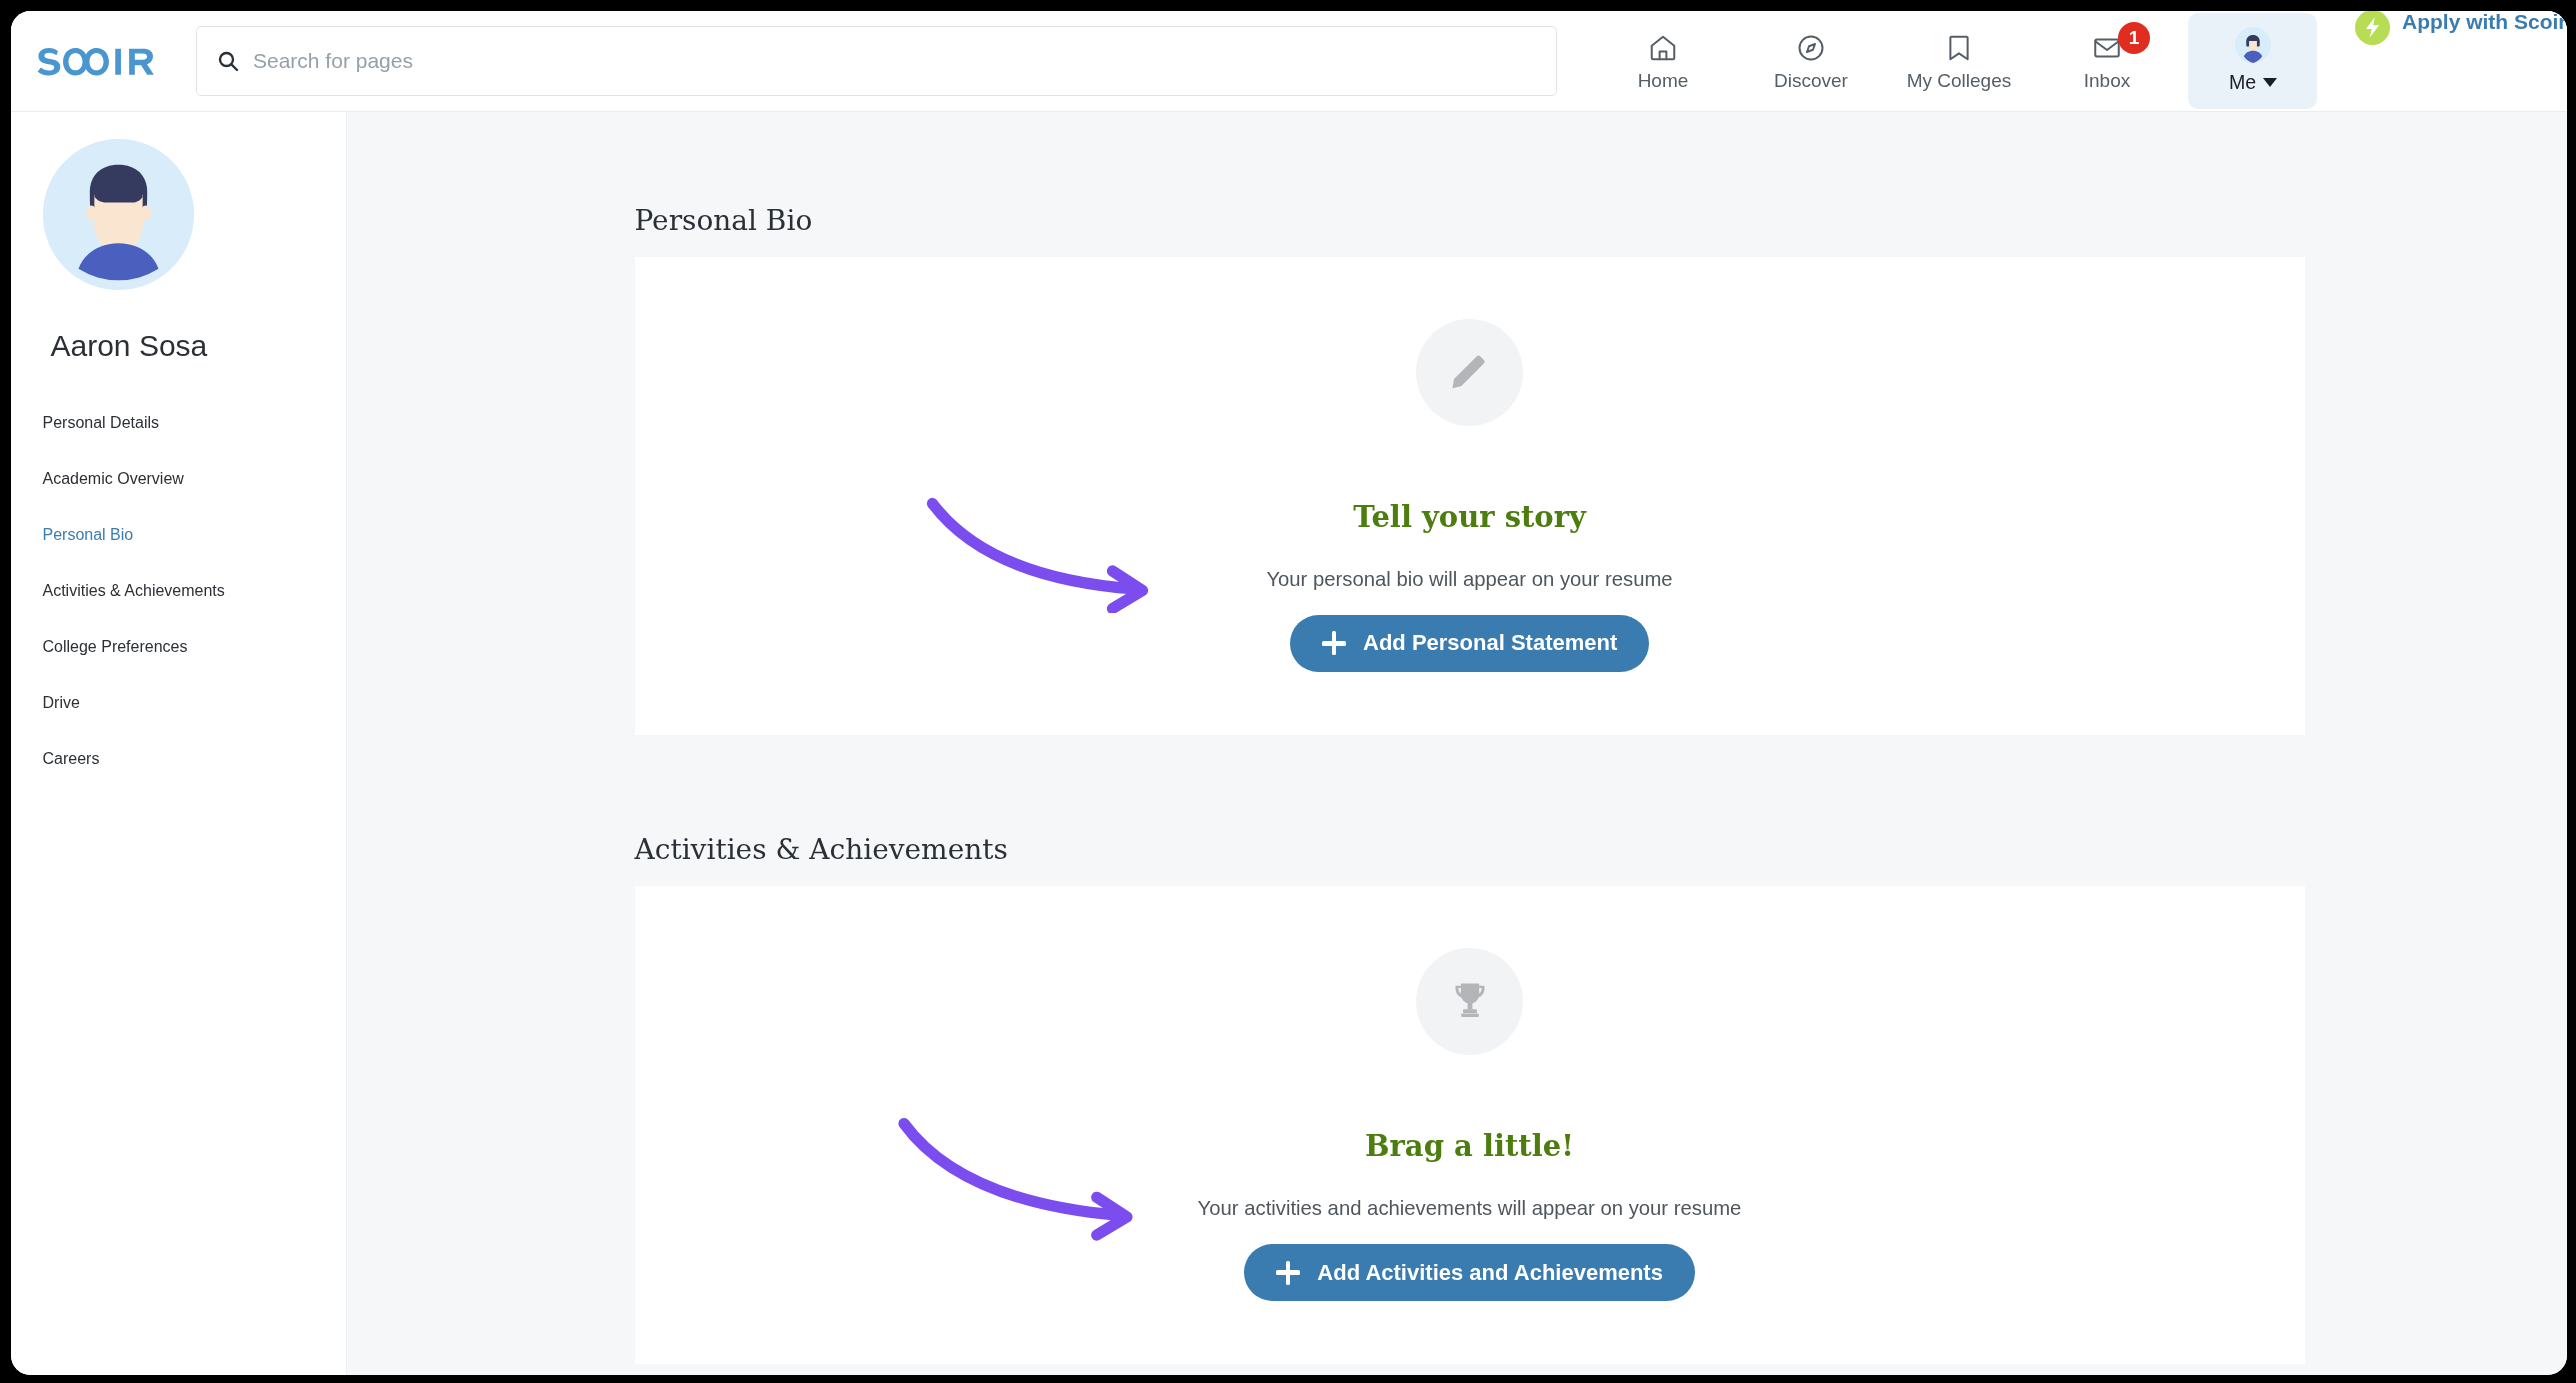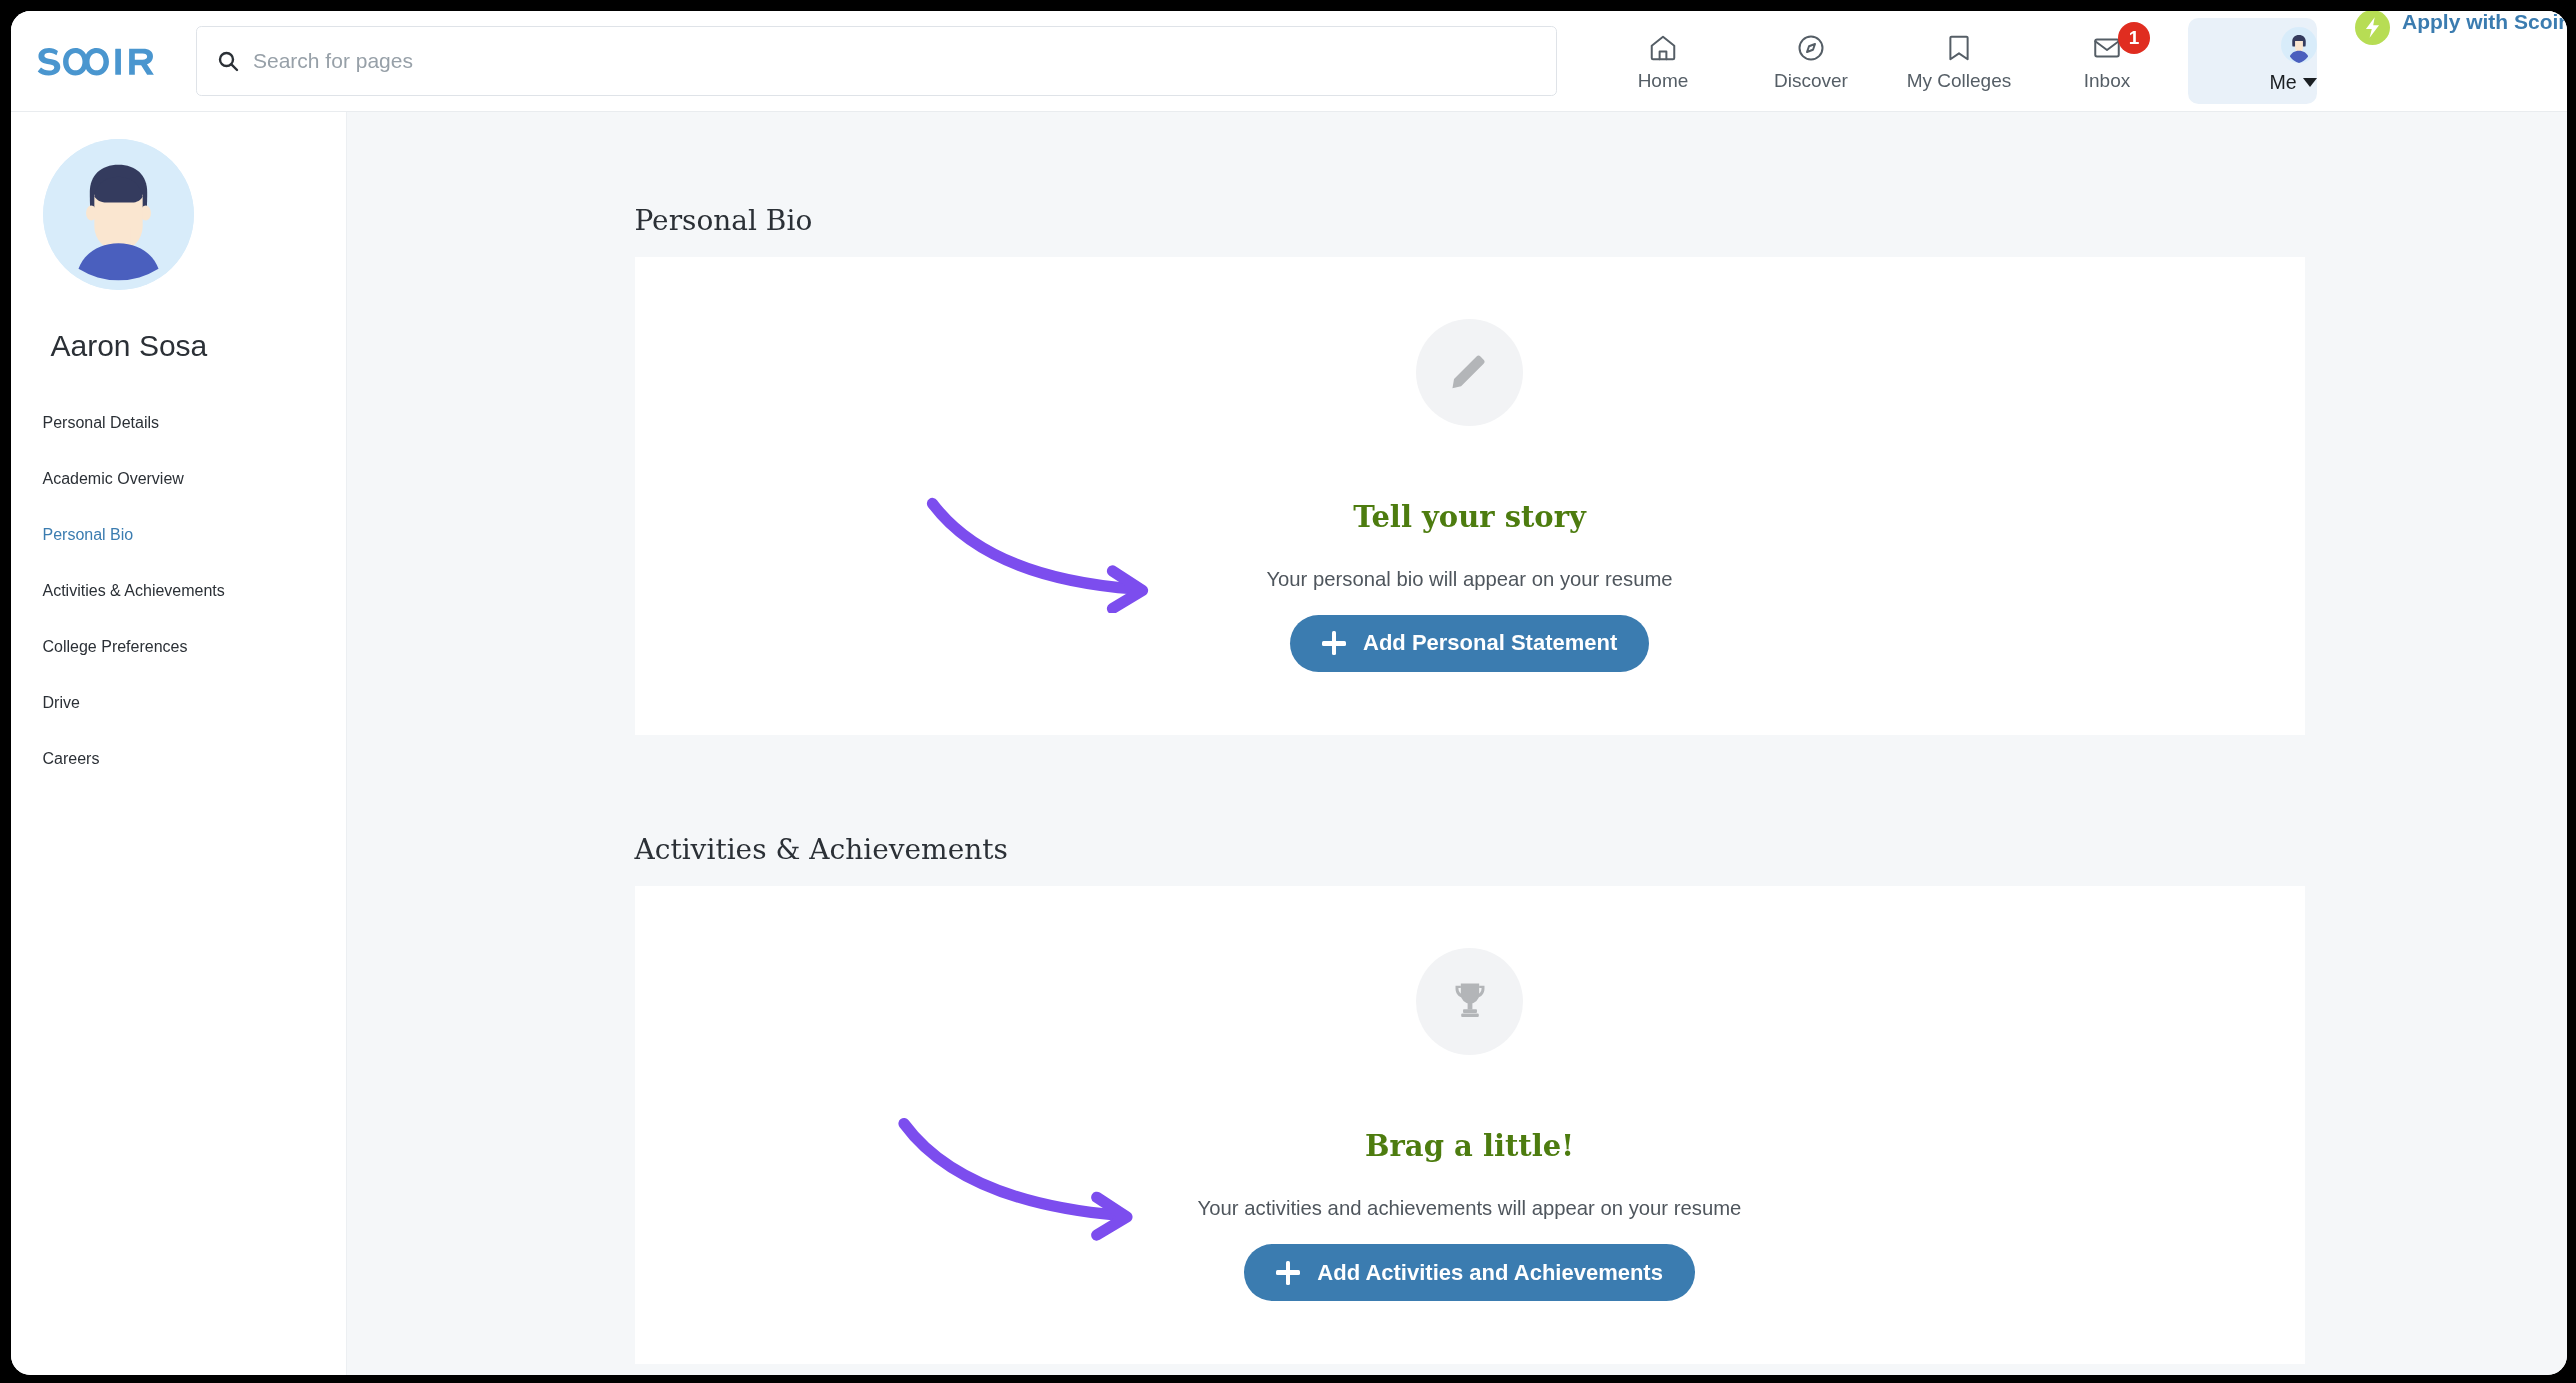--- a/index.html
+++ b/index.html
@@ -74,27 +74,27 @@
     position: absolute;
     top: 12px; left: 85px;
     width: 32px; height: 32px;
     border-radius: 50%;
     background: #e02d20;
     color: #fff;
     font-size: 19px; font-weight: bold;
     display: flex; align-items: center; justify-content: center;
   }
   #me-tab {
-    width: 129px; height: 86px;
+    width: 129px; height: 96px;
     margin: 0 4.5px 0 7.5px;
     align-self: center;
     background: #e9f1f9;
     border-radius: 10.5px;
     display: flex; flex-direction: column;
-    align-items: flex-end; justify-content: center;
+    align-items: center; justify-content: center;
     gap: 4.5px;
     cursor: pointer;
   }
   #me-tab .melbl { font-size: 19.6px; color: #1b1f23; display: flex; align-items: center; gap: 6.8px; }
   .caret {
     width: 0; height: 0;
     border-left: 7.5px solid transparent;
     border-right: 7.5px solid transparent;
     border-top: 9px solid #1b1f23;
   }

